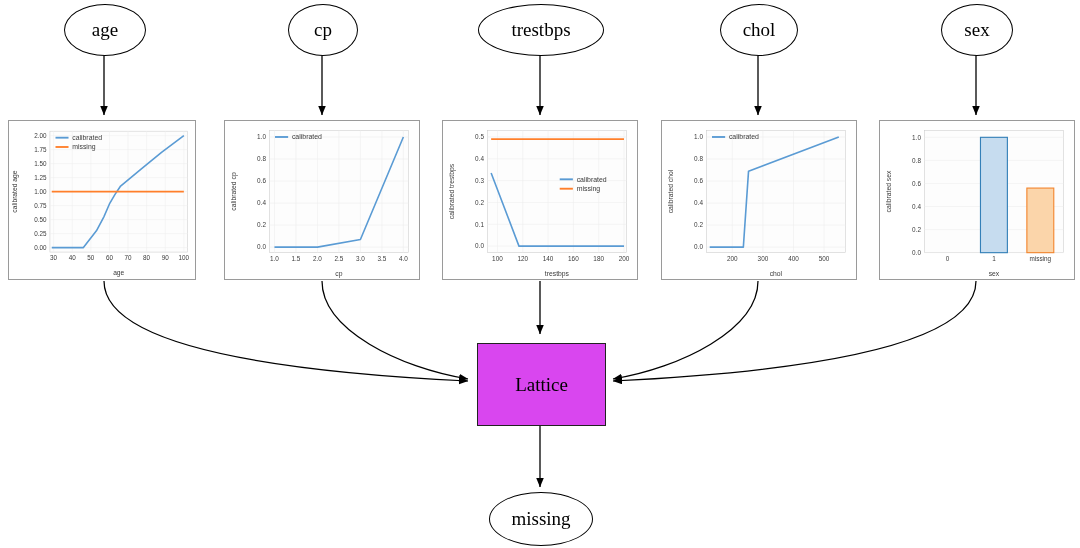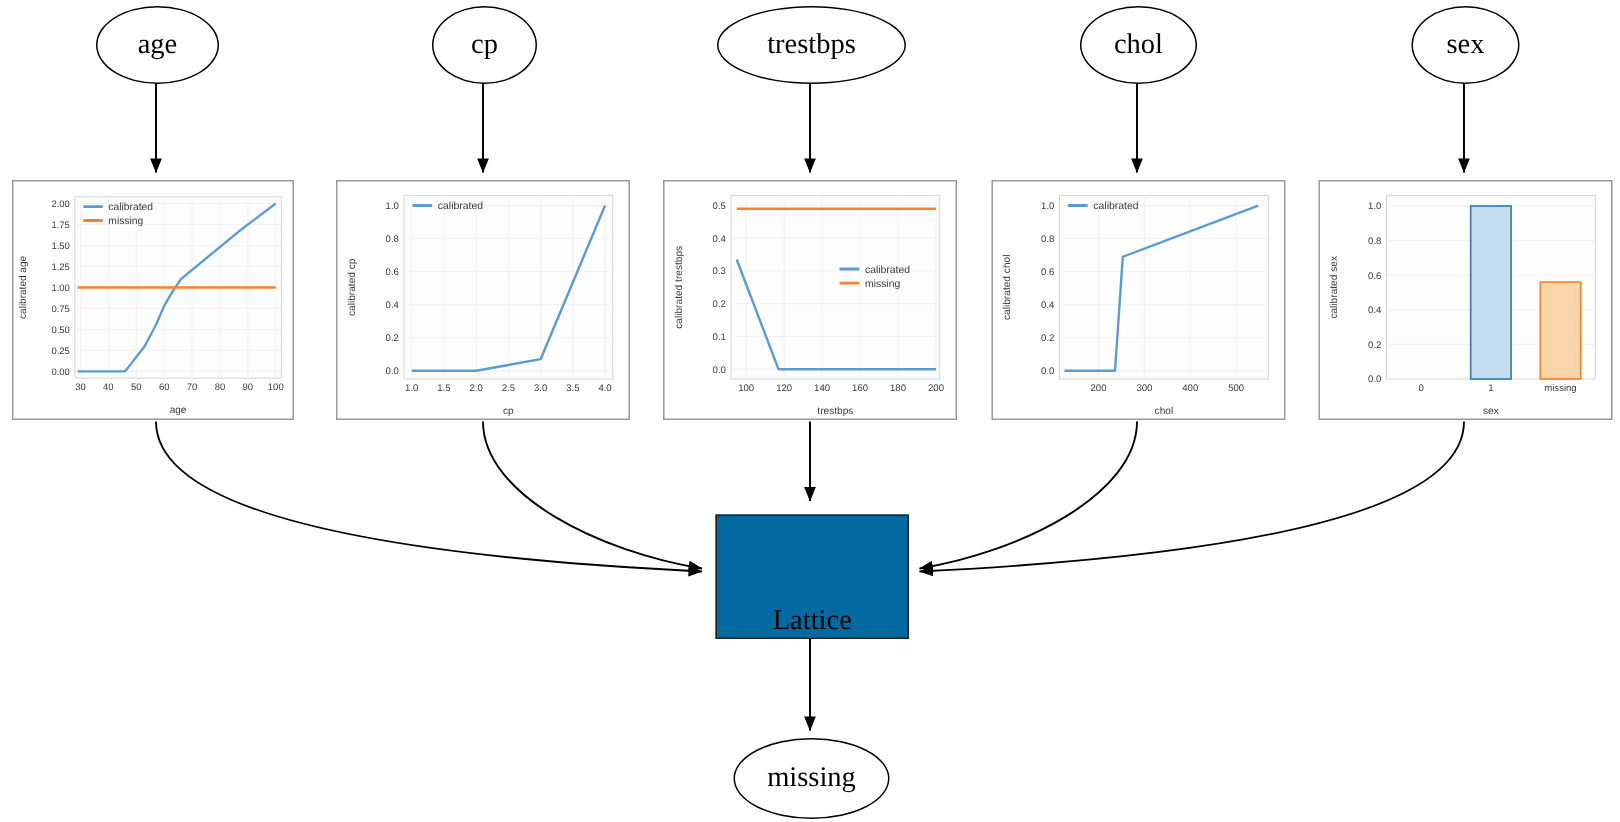--- a/index.html
+++ b/index.html
@@ -3,22 +3,22 @@
 <meta charset="utf-8">
 <style>
   html,body{margin:0;padding:0;background:#ffffff;}
   body{width:1080px;height:548px;position:relative;overflow:hidden;
        font-family:"Liberation Serif",serif;}
   #stage{position:absolute;left:0;top:0;width:1080px;height:433px;}
   svg.layer{position:absolute;left:0;top:0;width:1080px;height:548px;overflow:visible;}
   .node-ellipse{position:absolute;border:1.2px solid #000;border-radius:50%;
       background:#fff;display:flex;align-items:center;justify-content:center;
       font-family:"Liberation Serif",serif;font-size:19px;color:#000;}
-  .box-node{position:absolute;border:1.3px solid #222;background:#0369a1;
-      display:flex;align-items:flex-end;justify-content:center;
+  .box-node{position:absolute;border:1.3px solid #222;background:#d946ef;
+      display:flex;align-items:center;justify-content:center;
       font-family:"Liberation Serif",serif;font-size:19px;color:#000;}
   .plot-panel{position:absolute;border:1px solid #9a9a9a;background:#fff;box-sizing:border-box;}
   .plot-svg{display:block;}
   .ax-text{font-family:"Liberation Sans",sans-serif;fill:#3a3a3a;}
   .tick-lbl{font-size:3.4px;}
   .axis-title{font-size:3.6px;}
   .leg-lbl{font-size:3.7px;}
 </style>
 </head>
 <body>

